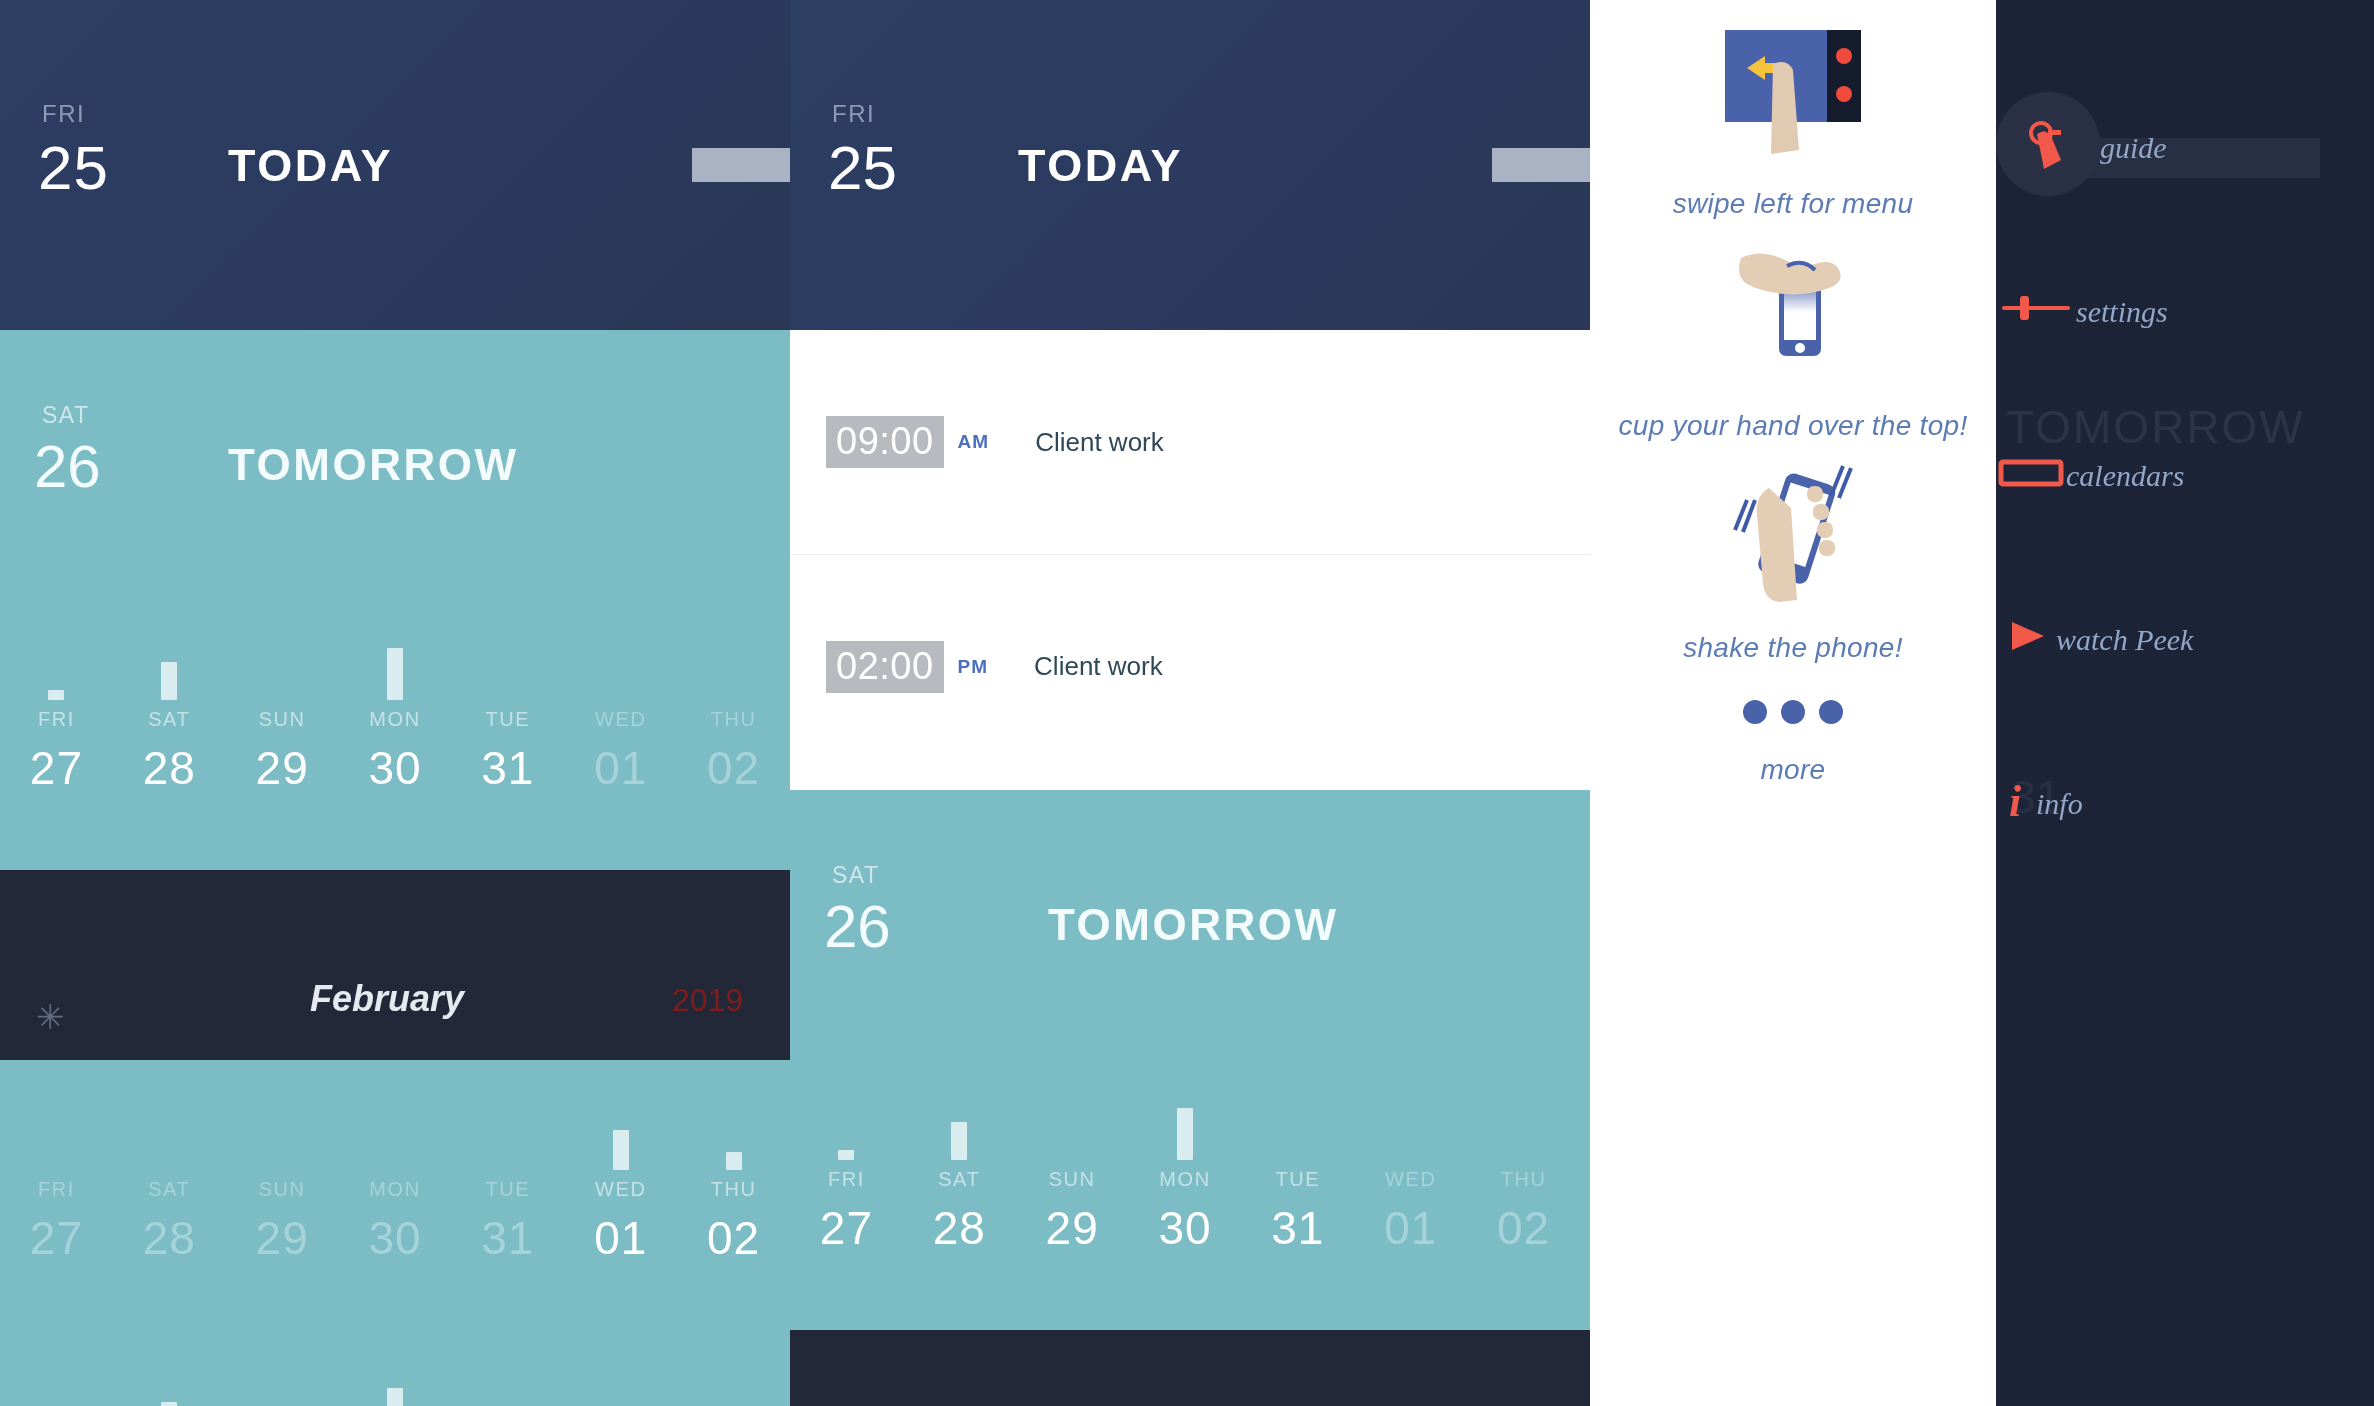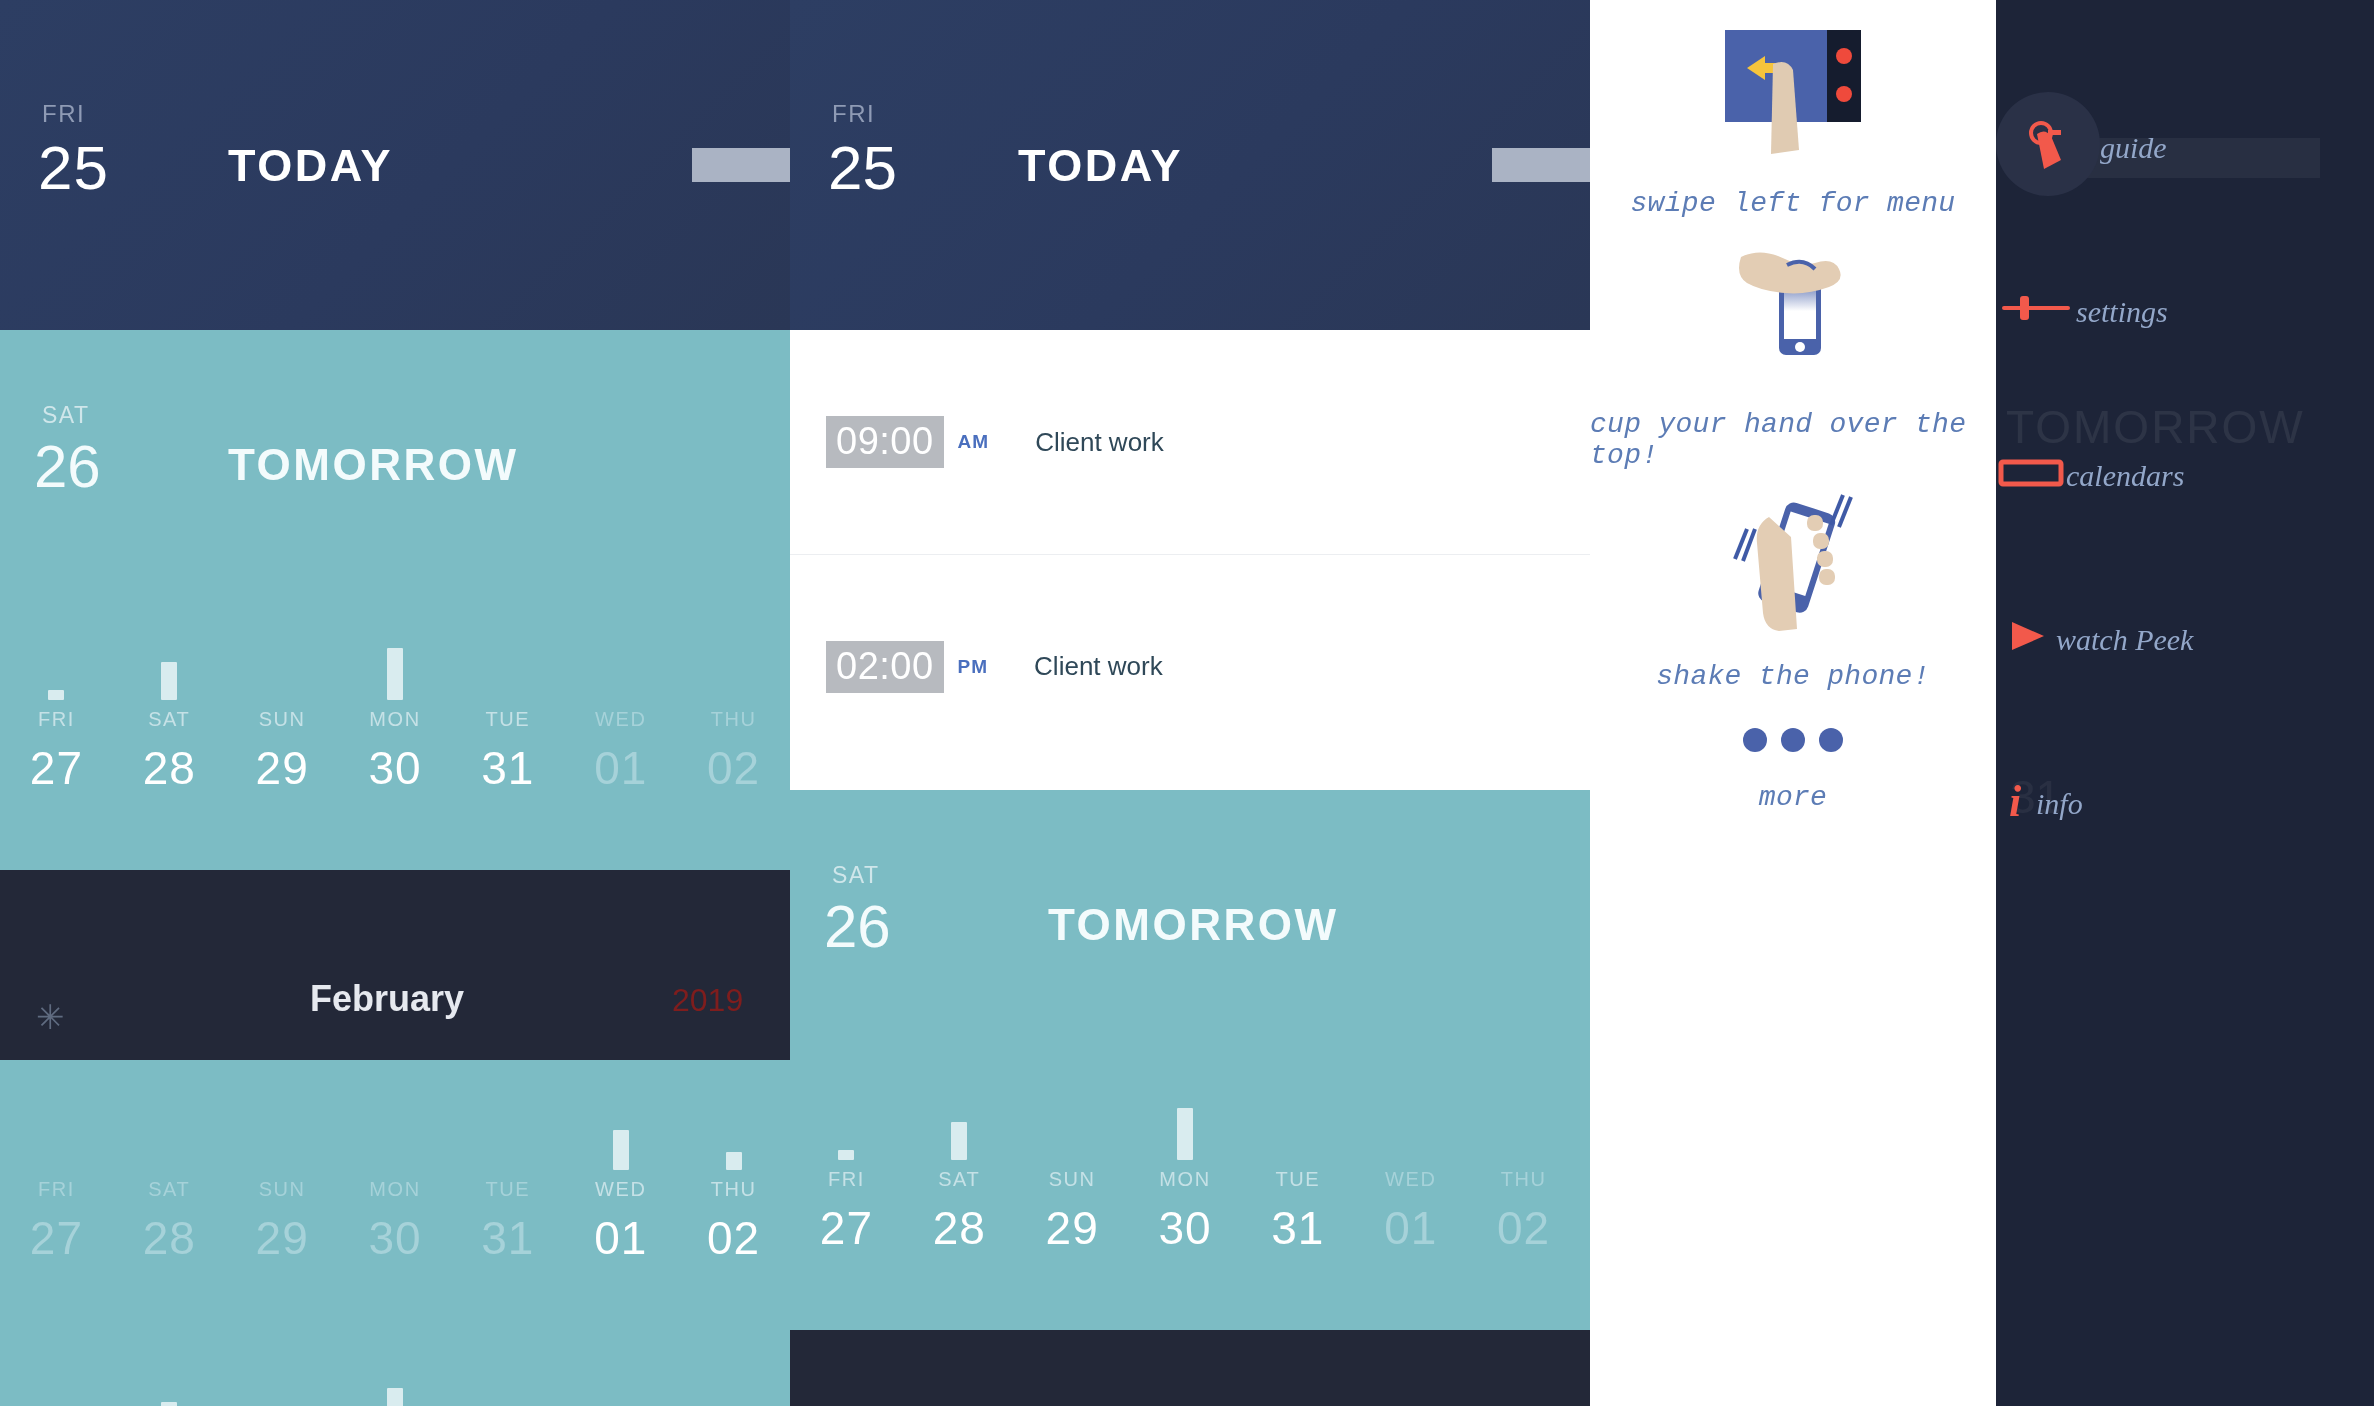--- a/index.html
+++ b/index.html
@@ -55,21 +55,21 @@
   .wk-num { font-size:46px; font-weight:300; color:#ffffff; margin-top:10px; letter-spacing:1px; }
   .wk-num.dim { color:#a6d2d9; }
   .wk-dow.dim { color:#a6d2d9; }
 
   
   .monthbar {
     position:absolute; left:0; top:870px; width:790px; height:190px;
     background:#232838;
   }
   .mb-ast { position:absolute; left:36px; top:1000px; font-size:34px; color:#5f6b80; line-height:1; }
-  .mb-month { position:absolute; left:310px; top:978px; font-size:36px; color:#e6e9ef; font-weight:700; }
+  .mb-month { position:absolute; left:310px; top:978px; font-size:36px; color:#e6e9ef; font-weight:700;font-style:italic; }
   .mb-year { position:absolute; left:672px; top:982px; font-size:32px; color:#7f1d1d; font-weight:400; }
 
   
   .panel2 { position:relative; width:800px; height:1406px; overflow:hidden; background:#7cbcc4; }
   .p2-header {
     position:absolute; left:0; top:0; width:800px; height:330px;
     background:linear-gradient(135deg,#2d3e63 0%,#2b3a5e 55%,#2a3756 100%);
   }
   .p2-dow { position:absolute; left:42px; top:100px; font-size:24px; letter-spacing:1.5px; color:#8f9bb5; }
   .p2-day { position:absolute; left:38px; top:132px; font-size:62px; color:#fff; font-weight:300; }
@@ -95,21 +95,21 @@
 
   
   .panel3 {
     position:relative; width:406px; height:1406px; background:#ffffff;
     display:flex; flex-direction:column; align-items:center; padding-top:16px;
   }
   .gesture { width:100%; display:flex; flex-direction:column; align-items:center; }
   .gesture + .gesture { margin-top:18px; }
   .g-art { height:160px; display:flex; align-items:center; justify-content:center; }
   .g-label {
-    font-family:Liberation Mono, monospace; font-style:italic;
+    font-family:Liberation Sans, sans-serif; font-style:italic;
     font-size:28px; color:#5c7cb5; margin-top:12px; letter-spacing:0.3px;
   }
   .dots { display:flex; gap:14px; align-items:center; height:60px; }
   .dot { width:24px; height:24px; border-radius:50%; background:#4a62aa; }
 
   
   .panel4 {
     position:relative; width:378px; height:1406px; background:#1d2438;
     display:flex; flex-direction:column; align-items:center;
     padding-top:96px;

